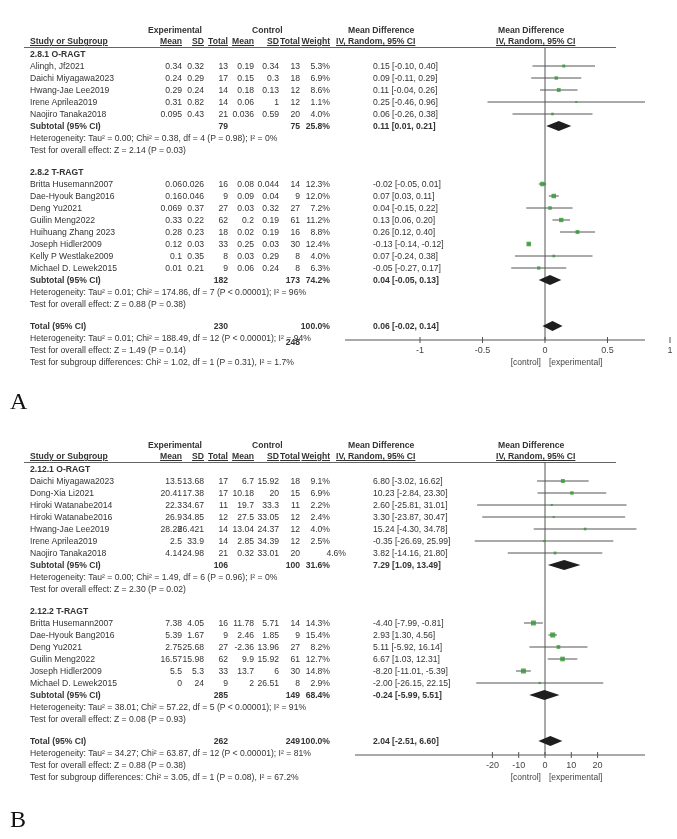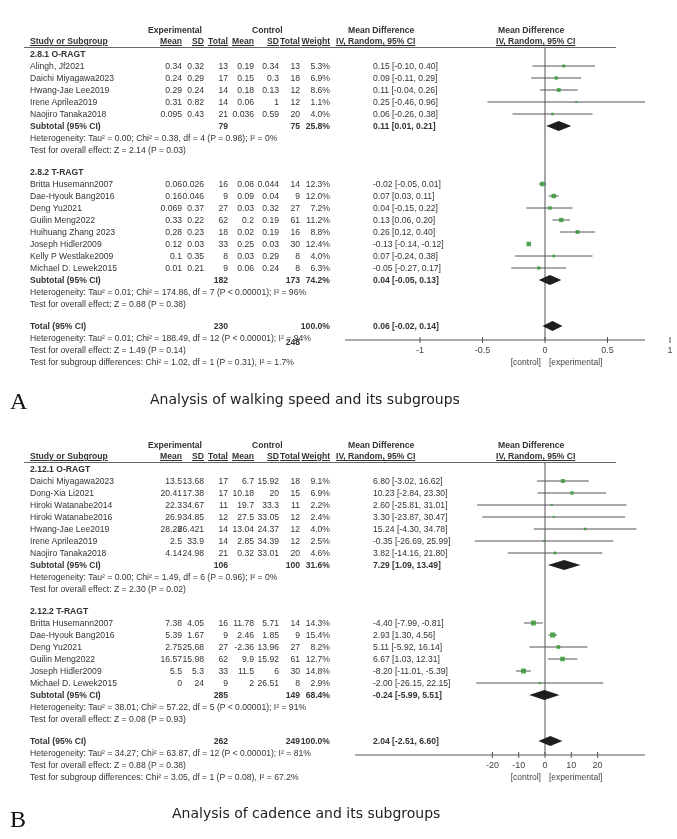--- a/index.html
+++ b/index.html
@@ -256,21 +256,20 @@
       <line x1="545" y1="337" x2="545" y2="343" stroke="#555" stroke-width="1"></line>
       <text x="545" y="353" text-anchor="middle" font-size="9" fill="#444" font-family="Liberation Sans, sans-serif">0</text>
       <line x1="607.5" y1="337" x2="607.5" y2="343" stroke="#555" stroke-width="1"></line>
       <text x="607.5" y="353" text-anchor="middle" font-size="9" fill="#444" font-family="Liberation Sans, sans-serif">0.5</text>
       <line x1="670" y1="337" x2="670" y2="343" stroke="#555" stroke-width="1"></line>
       <text x="670" y="353" text-anchor="middle" font-size="9" fill="#444" font-family="Liberation Sans, sans-serif">1</text>
       <text x="541" y="365" text-anchor="end" font-size="8.5" fill="#444" font-family="Liberation Sans, sans-serif">[control]</text>
       <text x="549" y="365" text-anchor="start" font-size="8.5" fill="#444" font-family="Liberation Sans, sans-serif">[experimental]</text>
     </svg>
   <div class="letter" style="left:10px;top:388px;">A</div>
-  <div class="caption" style="left:150px;top:391px;">Analysis of walking speed and its subgroups</div>
 </div>
 
 <div id="panelB" class="panel">
   <div class="tbl" style="top:19px;">
       <div class="row bold" style="top: 0px; width: 620px;">
         <span class="c" style="left: 118px;">Experimental</span>
         <span class="c" style="left: 222px;">Control</span>
         <span class="c" style="left: 318px;">Mean Difference</span>
         <span class="c" style="left: 468px;">Mean Difference</span>
       </div>
@@ -355,21 +354,21 @@
         <span class="c" style="right: auto; left: 343px; width: 60px;">-0.35 [-26.69, 25.99]</span>
       </div>
       <div class="row" style="top: 108px; width: 420px;">
         <span class="c name">Naojiro Tanaka2018</span>
         <span class="c" style="right: auto; left: 92px; width: 60px;">4.14</span>
         <span class="c" style="right: auto; left: 114px; width: 60px;">24.98</span>
         <span class="c" style="right: auto; left: 138px; width: 60px;">21</span>
         <span class="c" style="right: auto; left: 164px; width: 60px;">0.32</span>
         <span class="c" style="right: auto; left: 189px; width: 60px;">33.01</span>
         <span class="c" style="right: auto; left: 210px; width: 60px;">20</span>
-        <span class="c" style="right: auto; left: 240px; width: 60px;">4.6%</span>
+        <span class="c" style="right: auto; left: 240px; width: 60px; padding-left: 16px;">4.6%</span>
         <span class="c" style="right: auto; left: 343px; width: 60px;">3.82 [-14.16, 21.80]</span>
       </div>
       <div class="row bold" style="top: 120px; width: 420px;">
         <span class="c name bold">Subtotal (95% CI)</span>
         <span class="c bold" style="right: auto; left: 138px; width: 60px;">106</span>
         <span class="c bold" style="right: auto; left: 210px; width: 60px;">100</span>
         <span class="c bold" style="right: auto; left: 240px; width: 60px;">31.6%</span>
         <span class="c bold" style="right: auto; left: 343px; width: 60px;">7.29 [1.09, 13.49]</span>
       </div>
       <div class="row" style="top: 132px;">Heterogeneity: Tau² = 0.00; Chi² = 1.49, df = 6 (P = 0.96); I² = 0%</div>
@@ -417,21 +416,21 @@
         <span class="c" style="right: auto; left: 189px; width: 60px;">15.92</span>
         <span class="c" style="right: auto; left: 210px; width: 60px;">61</span>
         <span class="c" style="right: auto; left: 240px; width: 60px;">12.7%</span>
         <span class="c" style="right: auto; left: 343px; width: 60px;">6.67 [1.03, 12.31]</span>
       </div>
       <div class="row" style="top: 226px; width: 420px;">
         <span class="c name">Joseph Hidler2009</span>
         <span class="c" style="right: auto; left: 92px; width: 60px;">5.5</span>
         <span class="c" style="right: auto; left: 114px; width: 60px;">5.3</span>
         <span class="c" style="right: auto; left: 138px; width: 60px;">33</span>
-        <span class="c" style="right: auto; left: 164px; width: 60px;">11.5</span>
+        <span class="c" style="right: auto; left: 164px; width: 60px;">13.7</span>
         <span class="c" style="right: auto; left: 189px; width: 60px;">6</span>
         <span class="c" style="right: auto; left: 210px; width: 60px;">30</span>
         <span class="c" style="right: auto; left: 240px; width: 60px;">14.8%</span>
         <span class="c" style="right: auto; left: 343px; width: 60px;">-8.20 [-11.01, -5.39]</span>
       </div>
       <div class="row" style="top: 238px; width: 420px;">
         <span class="c name">Michael D. Lewek2015</span>
         <span class="c" style="right: auto; left: 92px; width: 60px;">0</span>
         <span class="c" style="right: auto; left: 114px; width: 60px;">24</span>
         <span class="c" style="right: auto; left: 138px; width: 60px;">9</span>
@@ -500,14 +499,13 @@
       <line x1="545" y1="332" x2="545" y2="338" stroke="#555" stroke-width="1"></line>
       <text x="545" y="348" text-anchor="middle" font-size="9" fill="#444" font-family="Liberation Sans, sans-serif">0</text>
       <line x1="571.3" y1="332" x2="571.3" y2="338" stroke="#555" stroke-width="1"></line>
       <text x="571.3" y="348" text-anchor="middle" font-size="9" fill="#444" font-family="Liberation Sans, sans-serif">10</text>
       <line x1="597.6" y1="332" x2="597.6" y2="338" stroke="#555" stroke-width="1"></line>
       <text x="597.6" y="348" text-anchor="middle" font-size="9" fill="#444" font-family="Liberation Sans, sans-serif">20</text>
       <text x="541" y="360" text-anchor="end" font-size="8.5" fill="#444" font-family="Liberation Sans, sans-serif">[control]</text>
       <text x="549" y="360" text-anchor="start" font-size="8.5" fill="#444" font-family="Liberation Sans, sans-serif">[experimental]</text>
     </svg>
   <div class="letter" style="left:10px;top:386px;">B</div>
-  <div class="caption" style="left:172px;top:385px;">Analysis of cadence and its subgroups</div>
 </div>
 
 </body></html>

